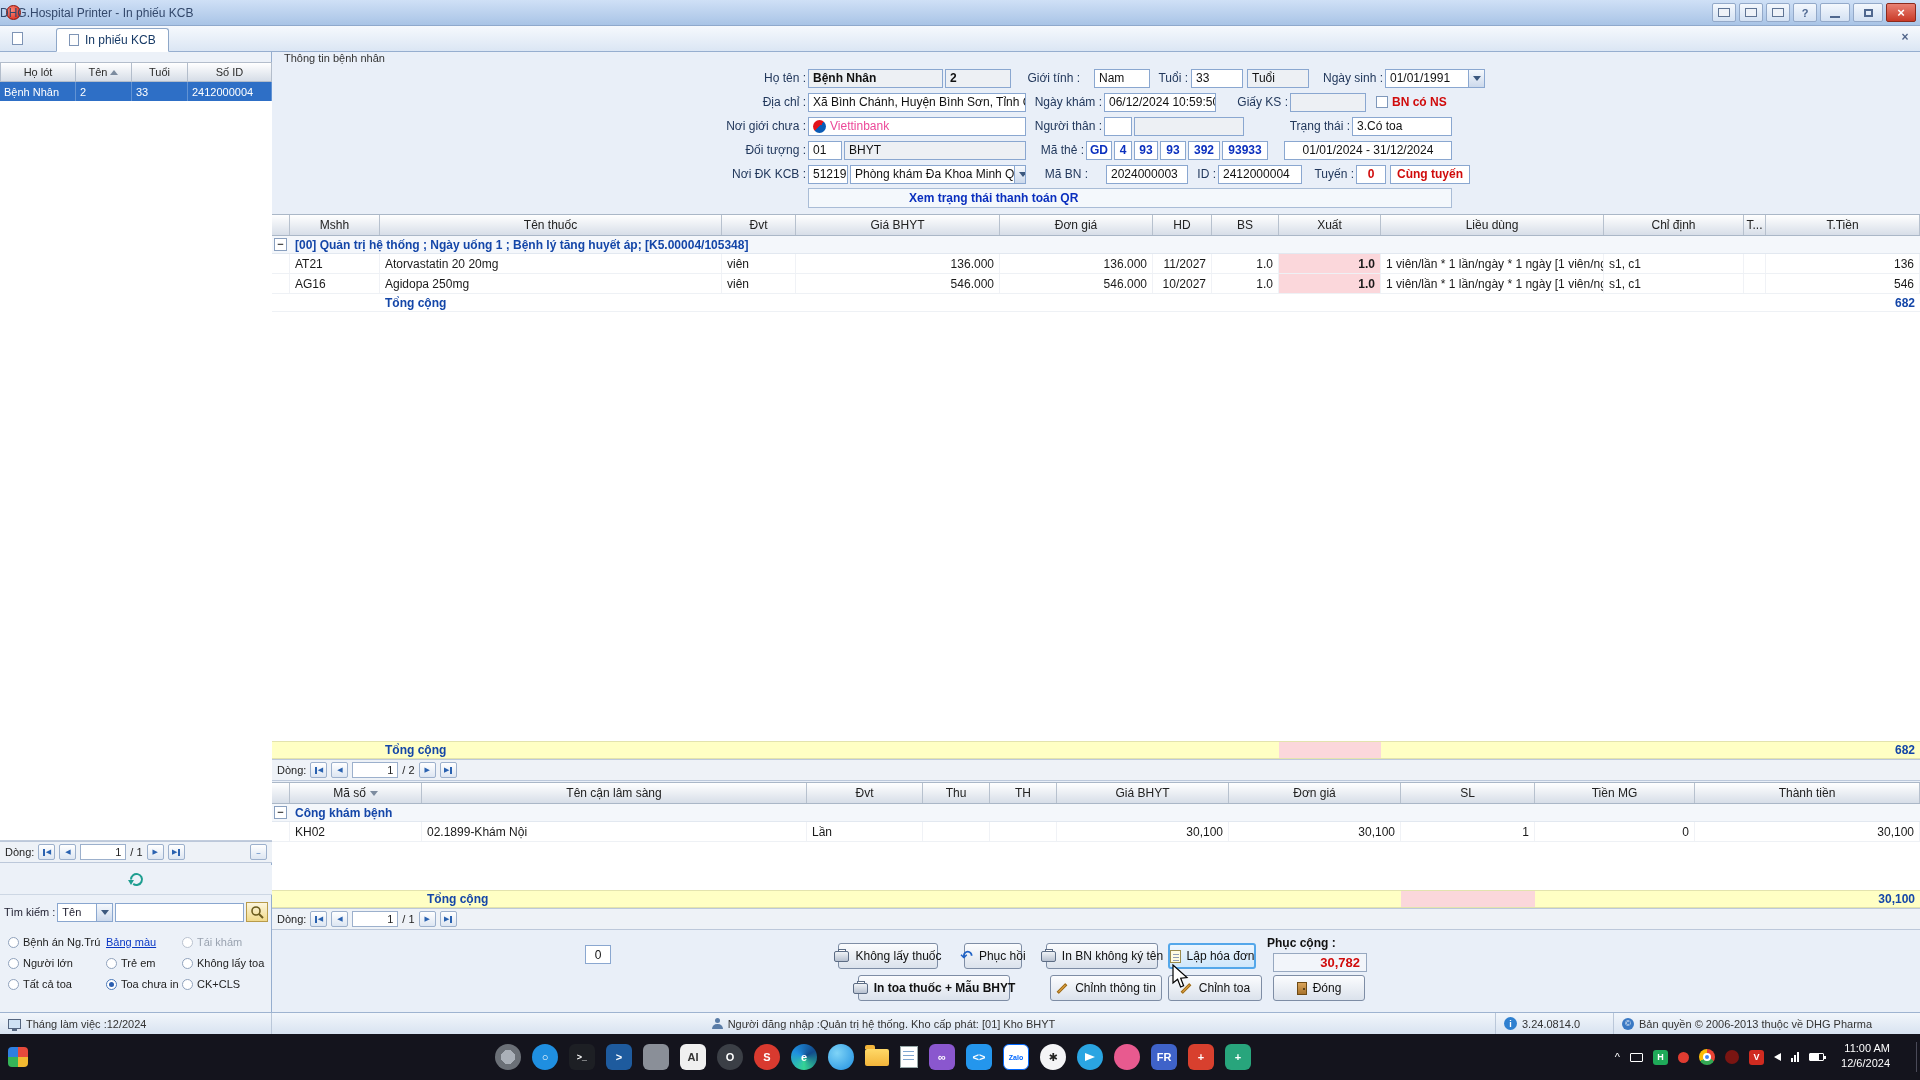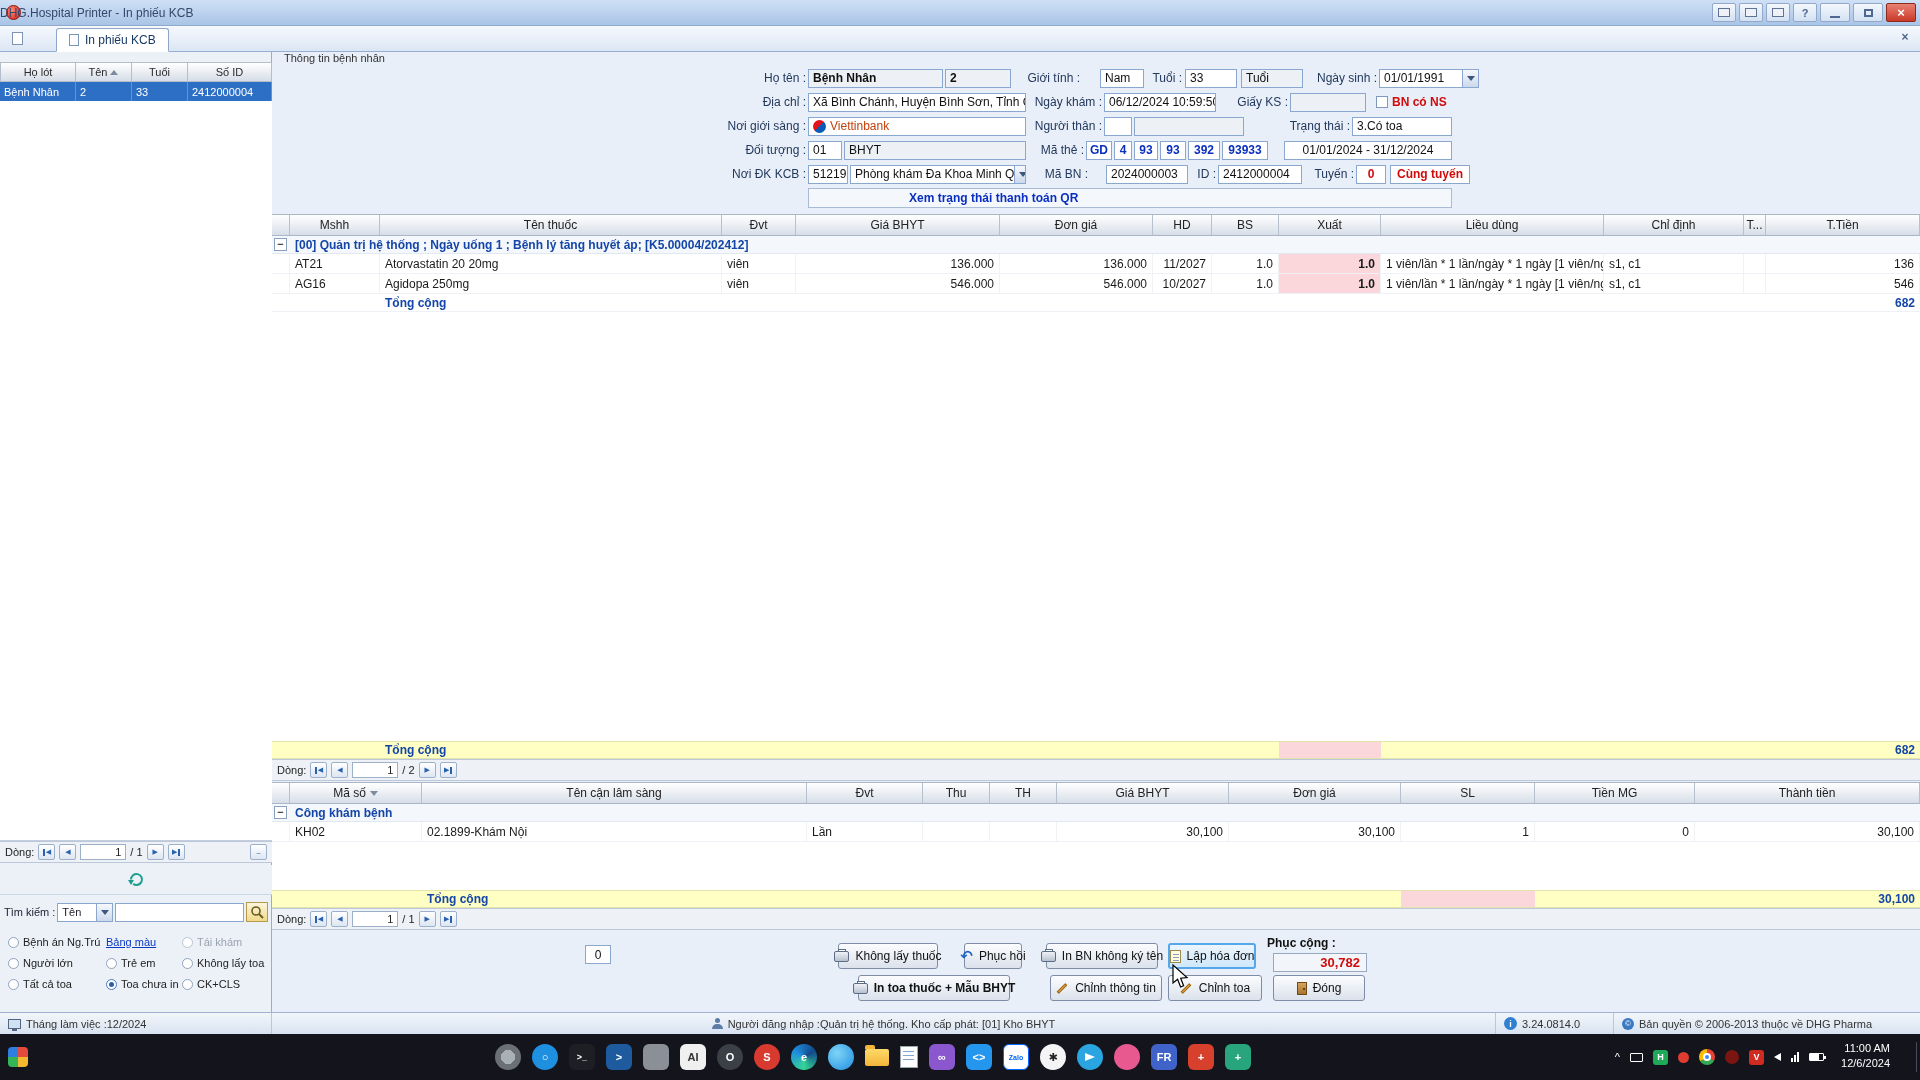--- a/index.html
+++ b/index.html
@@ -266,21 +266,21 @@
   </div>
 
   <div class="rpanel">
     <div class="ptitle">Thông tin bệnh nhân</div>
 
     <div class="frow" style="top:16px">
       <div class="flabel" style="width:534px">Họ tên :</div>
       <div class="fin ro bold" style="margin-left:2px;width:135px">Bệnh Nhân</div>
       <div class="fin ro bold" style="margin-left:2px;width:66px">2</div>
       <div class="flabel" style="margin-left:9px;width:60px">Giới tính :</div>
-      <div class="fin" style="margin-left:20px;width:44px">Nam</div>
+      <div class="fin" style="margin-left:14px;width:56px">Nam</div>
       <div class="flabel" style="margin-left:8px;width:30px">Tuổi :</div>
       <div class="fin" style="margin-left:3px;width:52px">33</div>
       <div class="fin ro" style="margin-left:4px;width:62px">Tuổi</div>
       <div class="flabel" style="margin-left:4px;width:70px">Ngày sinh :</div>
       <div class="fin combo" style="margin-left:2px;width:100px">
           <span>01/01/1991</span>
           <span class="ca">
             <i class="tri"></i>
           </span>
         </div>
@@ -293,24 +293,24 @@
       <div class="fin combo" style="margin-left:2px;width:112px">
           <span>06/12/2024 10:59:50</span>
         </div>
       <div class="flabel" style="margin-left:18px;width:54px">Giấy KS :</div>
       <div class="fin ro" style="margin-left:2px;width:76px"></div>
       <span class="cbox" style="margin-left:10px"></span>
       <span class="red bold" style="margin-left:4px">BN có NS</span>
     </div>
 
     <div class="frow" style="top:64px">
-      <div class="flabel" style="width:534px">Nơi giới sàng :</div>
+      <div class="flabel" style="width:534px">Nơi giới chưa :</div>
       <div class="fin" style="margin-left:2px;width:218px">
           <span class="vtb"></span>
-          <span style="color:#c2410c">Viettinbank</span>
+          <span style="color:#ec4899">Viettinbank</span>
         </div>
       <div class="flabel" style="margin-left:2px;width:74px">Người thân :</div>
       <div class="fin" style="margin-left:2px;width:28px"></div>
       <div class="fin ro" style="margin-left:2px;width:110px"></div>
       <div class="flabel" style="margin-left:44px;width:62px">Trạng thái :</div>
       <div class="fin" style="margin-left:2px;width:100px">3.Có toa</div>
     </div>
 
     <div class="frow" style="top:88px">
       <div class="flabel" style="width:534px">Đối tượng :</div>
@@ -359,21 +359,21 @@
         <div class="hc m6">HD</div>
         <div class="hc m7">BS</div>
         <div class="hc m8">Xuất</div>
         <div class="hc m9">Liều dùng</div>
         <div class="hc m10">Chỉ định</div>
         <div class="hc m11">T...</div>
         <div class="hc m12">T.Tiền</div>
       </div>
       <div class="grow abs" style="top:22px;left:0;width:1648px">
         <span class="exp">−</span>
-        <span style="margin-left:8px">[00] Quản trị hệ thống ; Ngày uống 1 ; Bệnh lý tăng huyết áp; [K5.00004/202412]</span>
+        <span style="margin-left:8px">[00] Quản trị hệ thống ; Ngày uống 1 ; Bệnh lý tăng huyết áp; [K5.00004/105348]</span>
       </div>
       <div class="trow abs" style="top:40px;left:0;width:1648px">
         <div class="cell m0"></div>
         <div class="cell m1">AT21</div>
         <div class="cell m2">Atorvastatin 20 20mg</div>
         <div class="cell m3">viên</div>
         <div class="cell m4 num">136.000</div>
         <div class="cell m5 num">136.000</div>
         <div class="cell m6 num">11/2027</div>
         <div class="cell m7 num">1.0</div>

